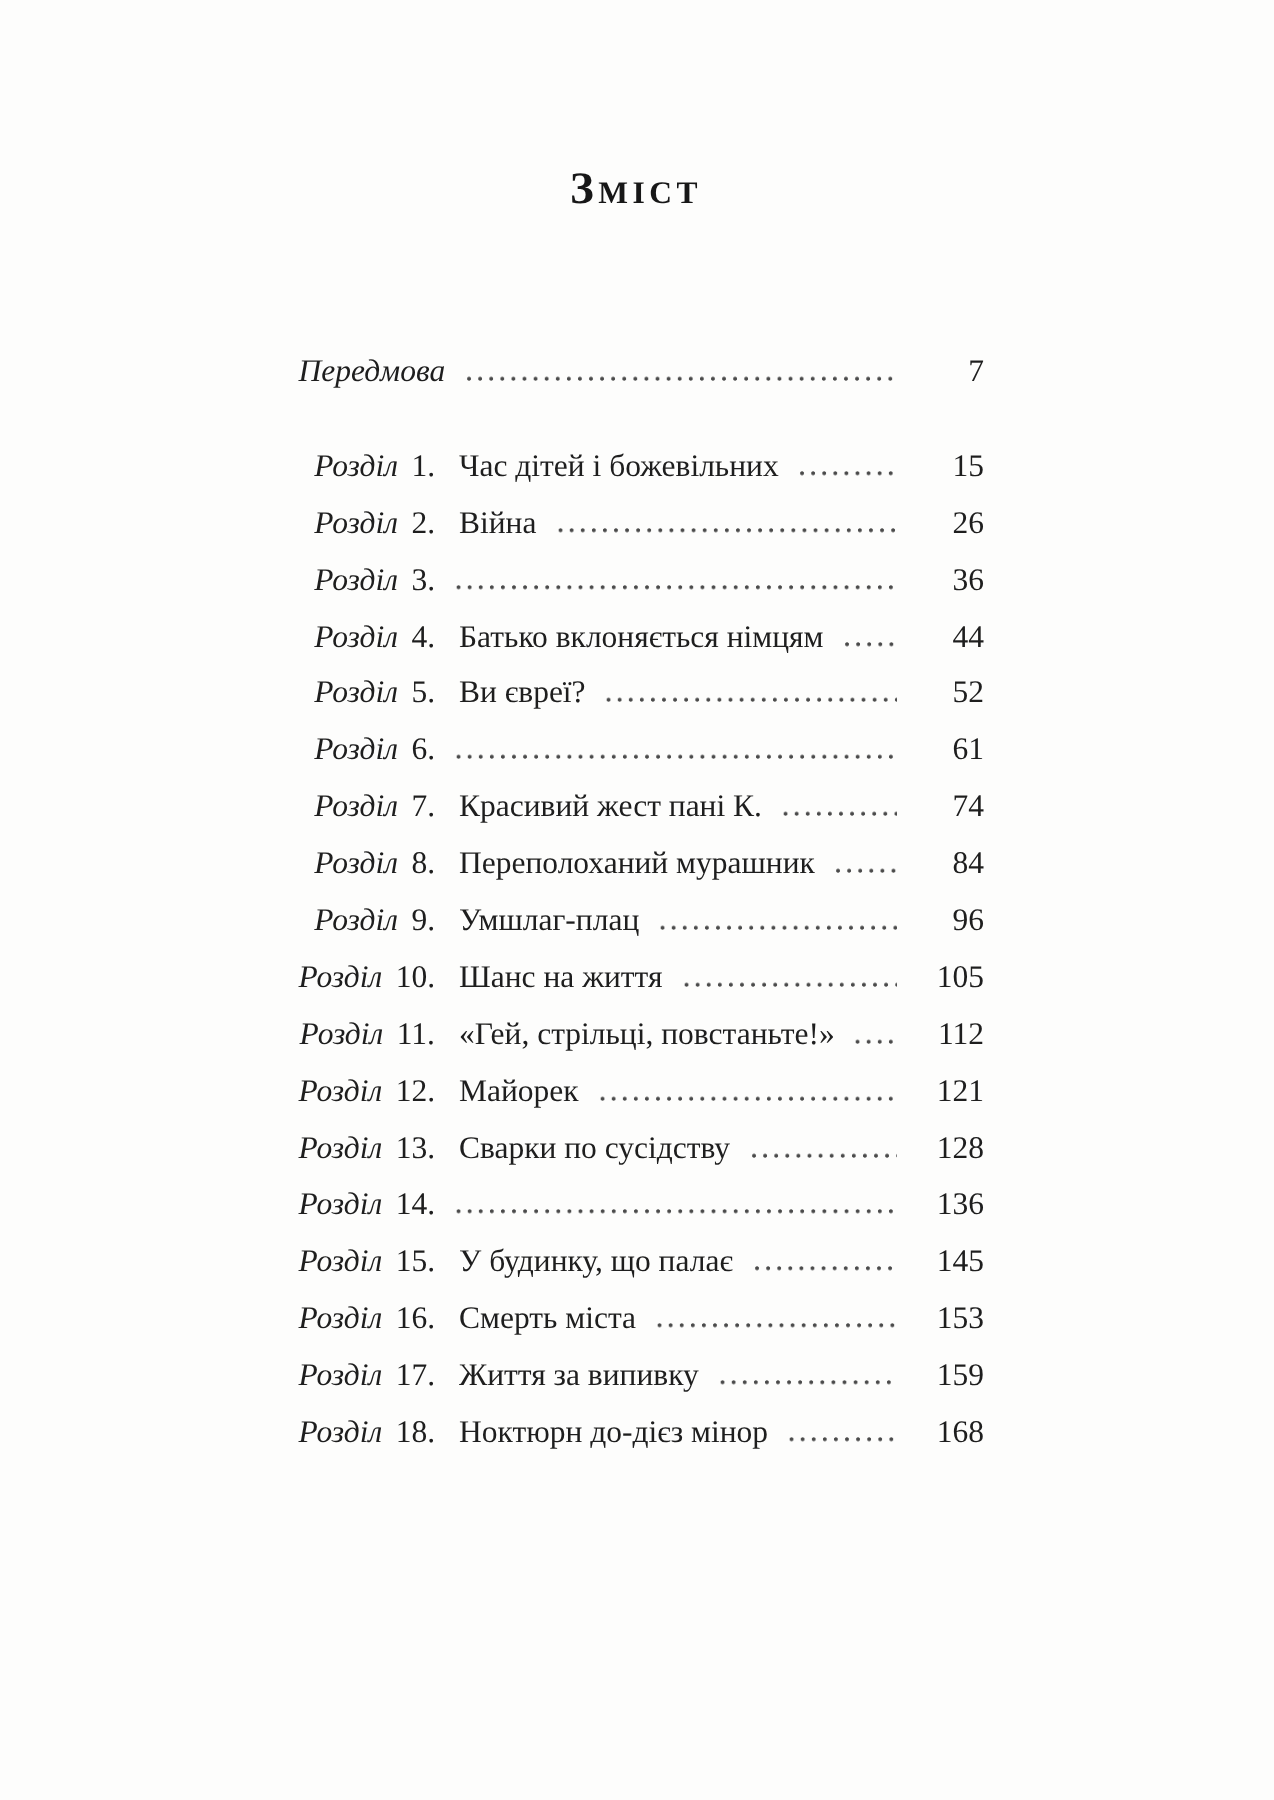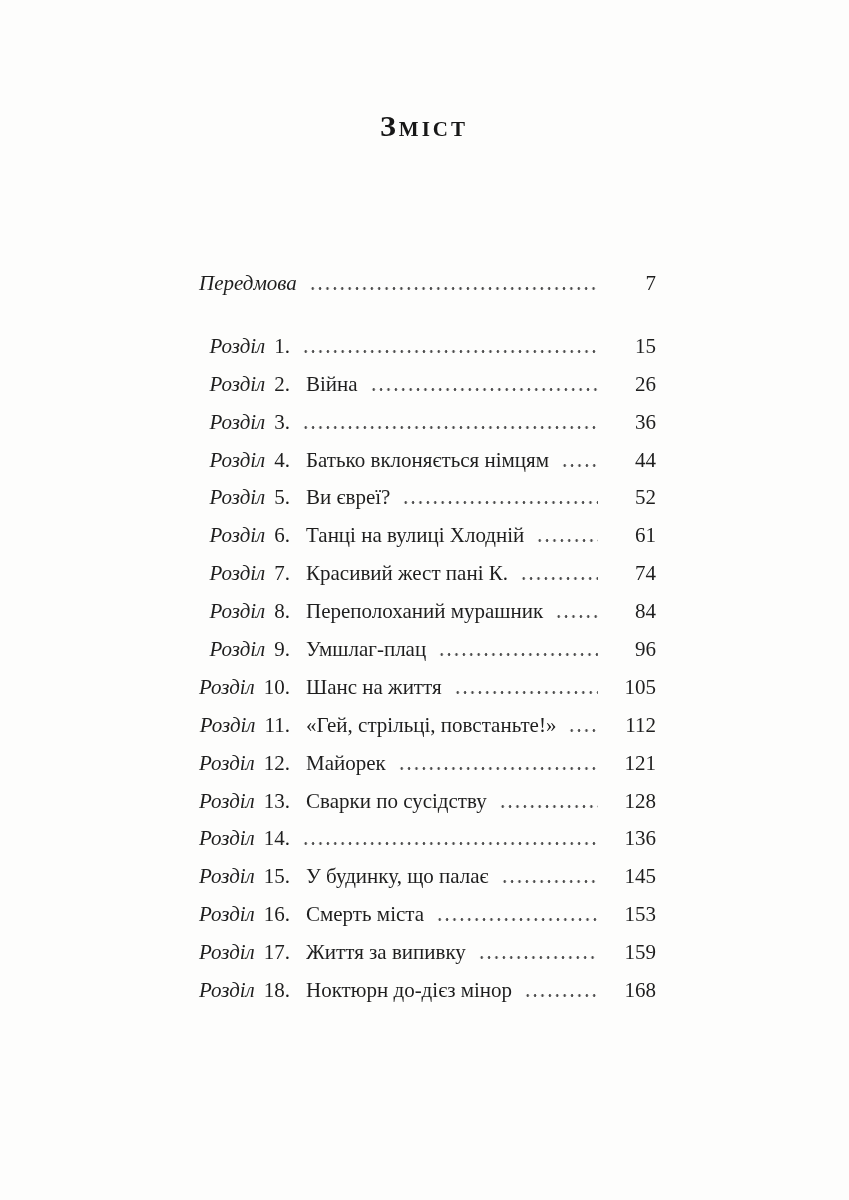--- a/index.html
+++ b/index.html
@@ -39,21 +39,21 @@
   }
   .row {
     display: flex;
     align-items: baseline;
     font-size: 21px;
     line-height: 37.9px;
     height: 37.9px;
     white-space: nowrap;
   }
   .preface-row {
-    margin-top: 120px;
+    margin-top: 84px;
   }
   .preface-label {
     font-style: italic;
     margin-left: 7px;
   }
   .toc-list {
     margin-top: 25px;
   }
   .chap-label {
     flex: 0 0 98px;
@@ -100,20 +100,21 @@
       <span class="page-num">7</span>
     </div>
 
     <div class="toc-list">
 
       <div class="row">
         <span class="chap-label">
             <span class="chap-word">Розділ</span>
             <span class="chap-num">1.</span>
           </span>
+        <span class="entry-title">Час дітей і божевільних</span>
         <span class="leader"></span>
         <span class="page-num">15</span>
       </div>
 
       <div class="row">
         <span class="chap-label">
             <span class="chap-word">Розділ</span>
             <span class="chap-num">2.</span>
           </span>
         <span class="entry-title">Війна</span>
@@ -148,21 +149,20 @@
         <span class="entry-title">Ви євреї?</span>
         <span class="leader"></span>
         <span class="page-num">52</span>
       </div>
 
       <div class="row">
         <span class="chap-label">
             <span class="chap-word">Розділ</span>
             <span class="chap-num">6.</span>
           </span>
-        <span class="entry-title">Танці на вулиці Хлодній</span>
         <span class="leader"></span>
         <span class="page-num">61</span>
       </div>
 
       <div class="row">
         <span class="chap-label">
             <span class="chap-word">Розділ</span>
             <span class="chap-num">7.</span>
           </span>
         <span class="entry-title">Красивий жест пані К.</span>

